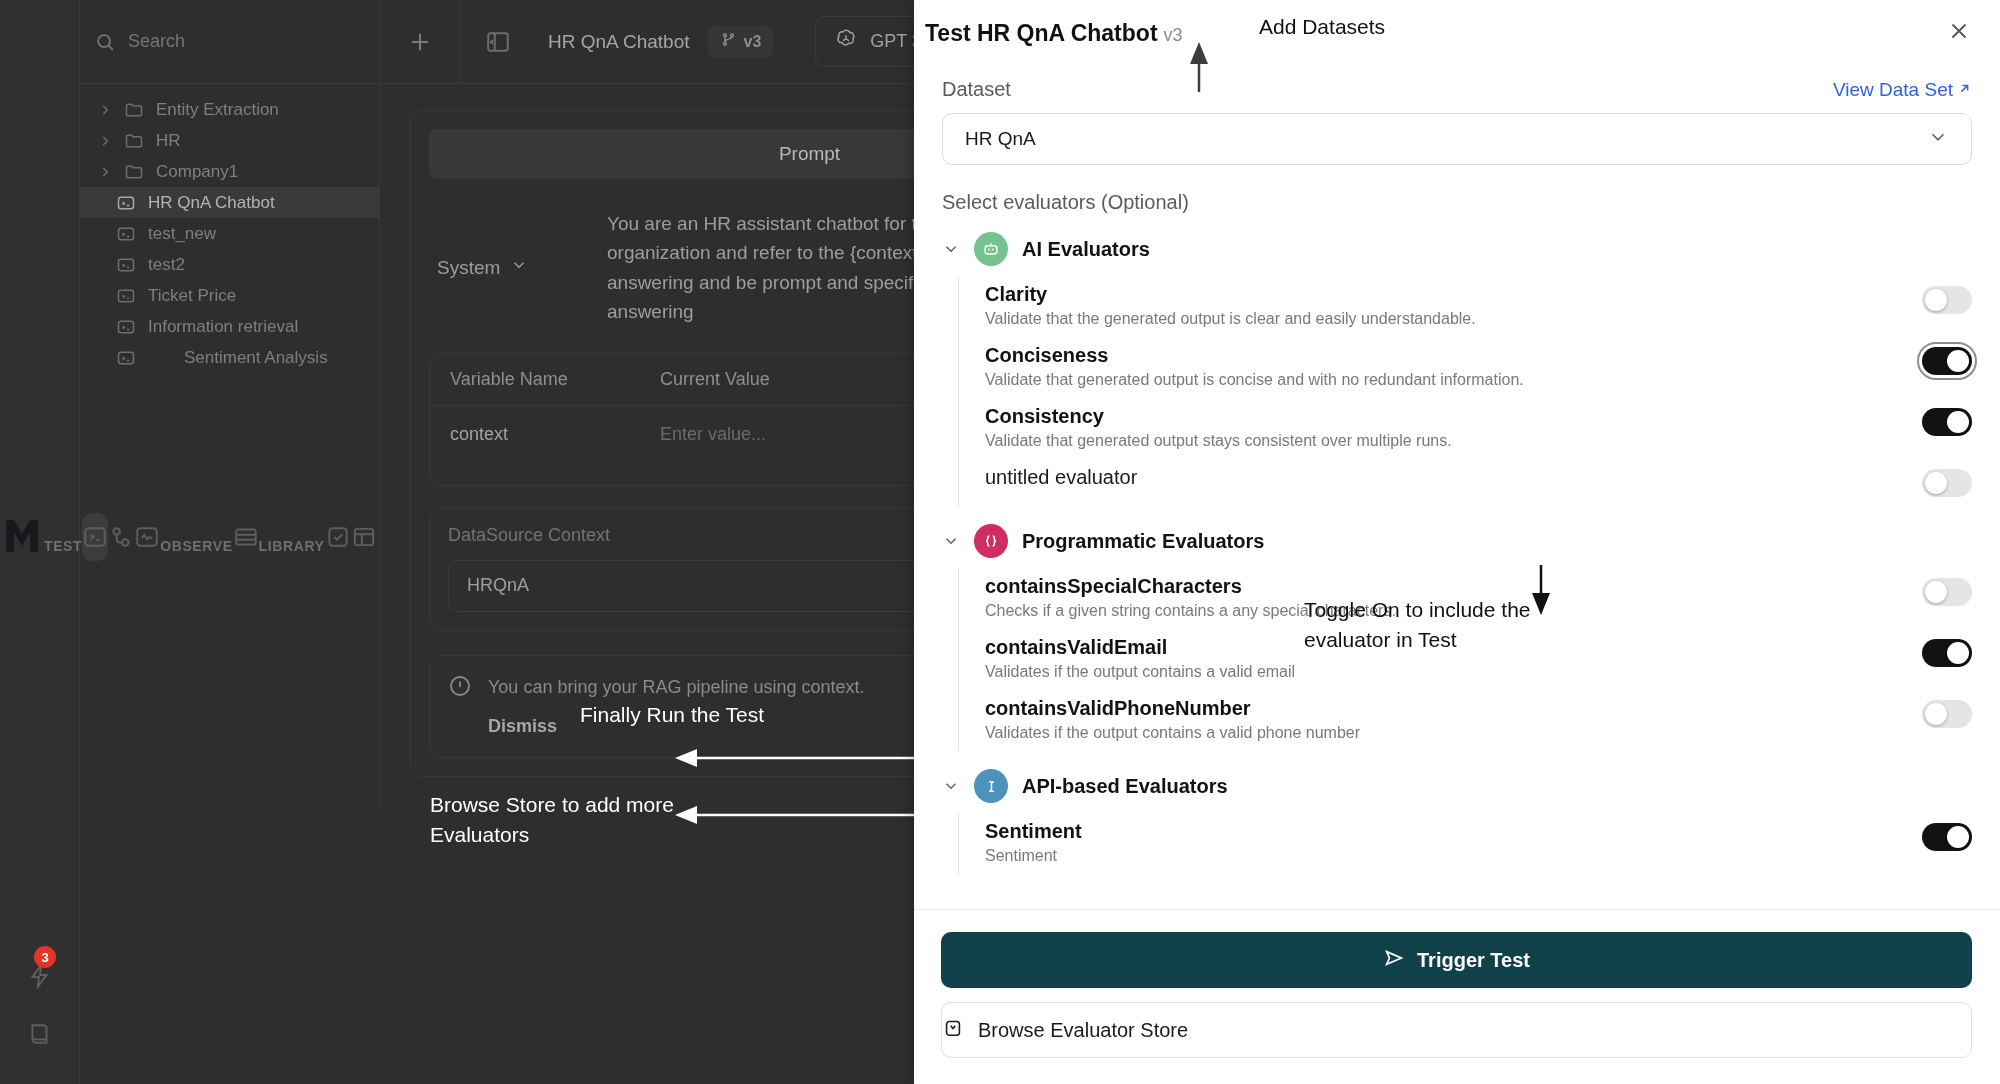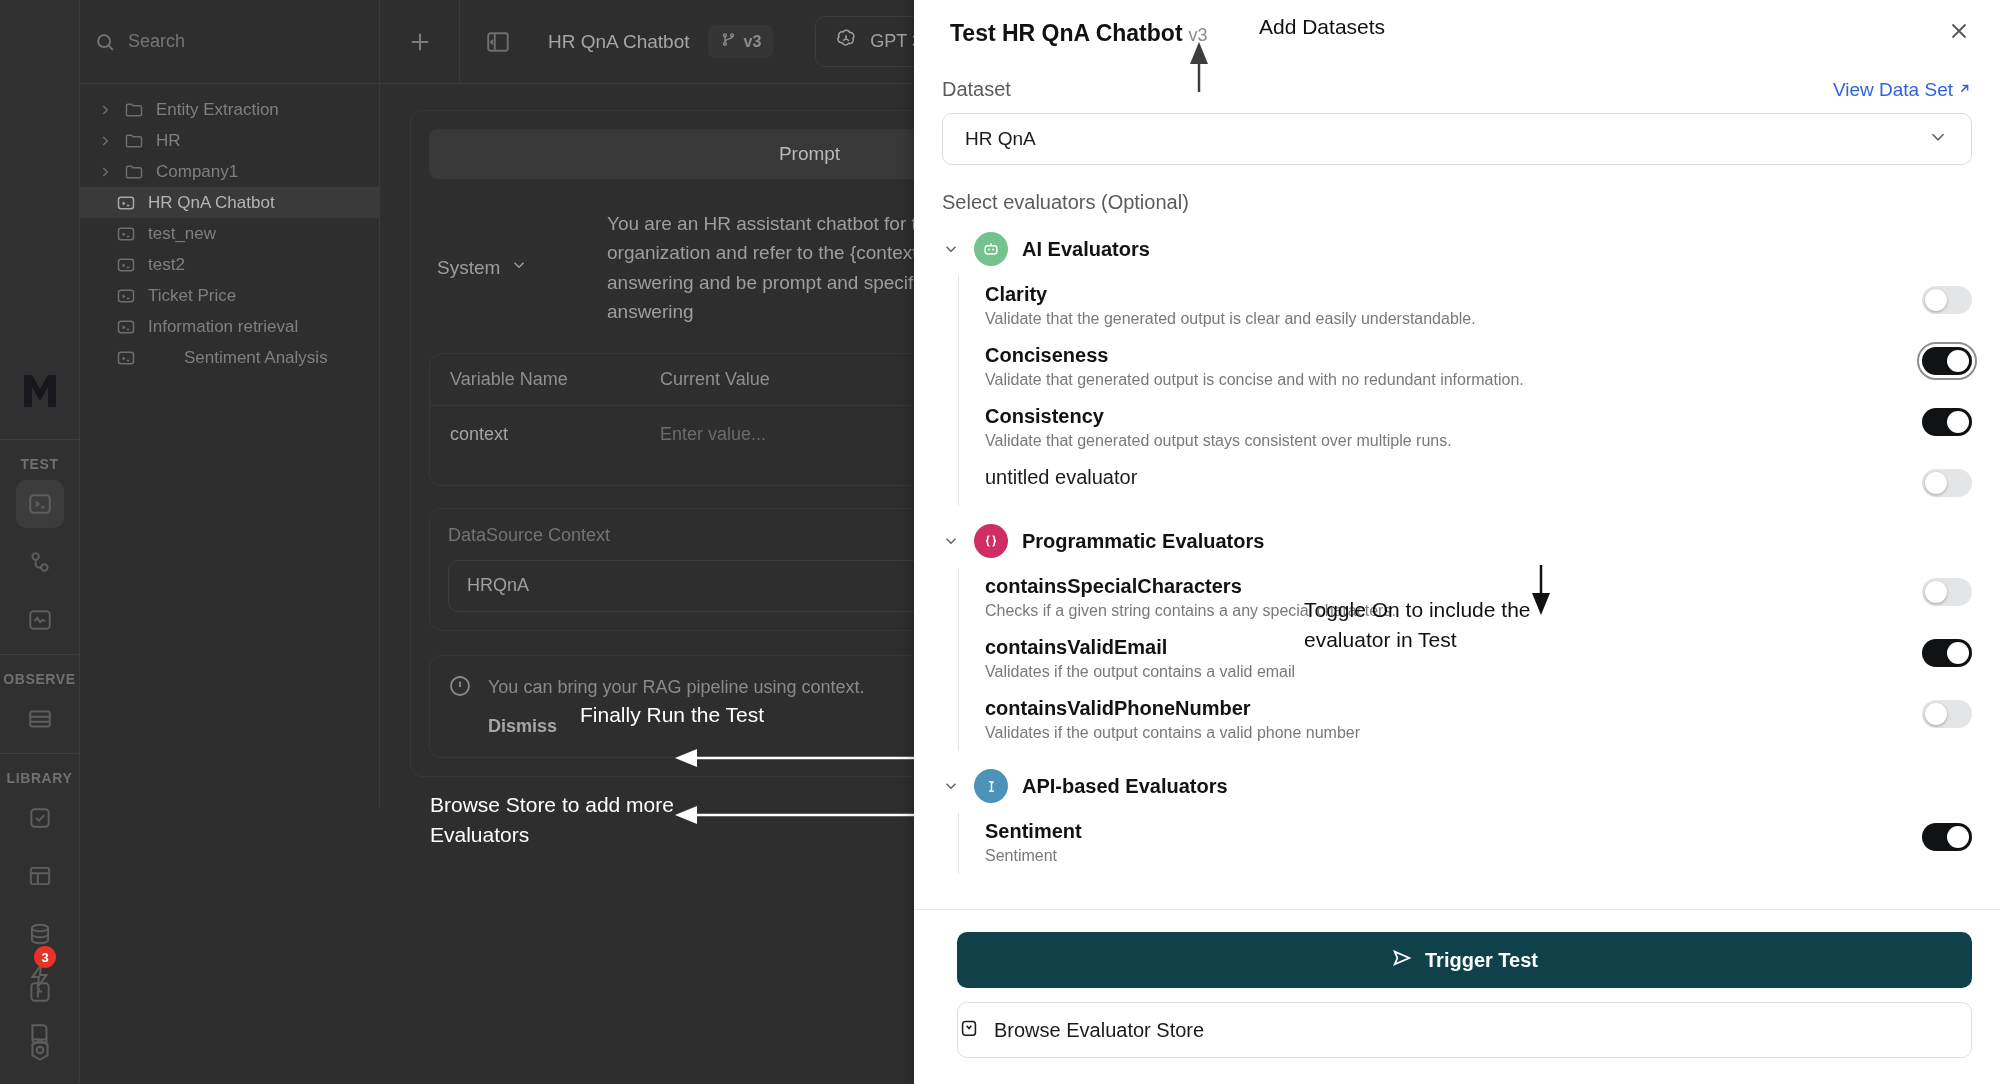--- a/index.html
+++ b/index.html
@@ -8,23 +8,22 @@
     font-family: "Liberation Sans", sans-serif;
     background: #2e2e2e;
     overflow: hidden;
   }
   .app { position: relative; width: 2000px; height: 1084px; display: flex; }
 
   
   .rail {
     width: 80px; flex: 0 0 80px; height: 1084px;
     background: #303030; border-right: 1px solid #3a3a3a;
-    display: flex; flex-direction: column; align-items: center;
+    display: flex; align-items: center;
     position: relative;
-    justify-content: flex-end;
   }
   .rail-logo { margin-top: 14px; margin-bottom: 22px; }
   .rail-sep { width: 100%; height: 1px; background: #3d3d3d; }
   .rail-group-label {
     font-size: 14px; letter-spacing: 0.6px; color: #6f6f6f;
     font-weight: 600; margin: 16px 0 8px 0; text-align: center; width: 100%;
   }
   .rail-btn {
     width: 48px; height: 48px; border-radius: 10px;
     display: flex; align-items: center; justify-content: center;
@@ -152,21 +151,21 @@
   .arrow-svg { position: absolute; }
 
   
   .drawer {
     position: absolute; right: 0; top: 0;
     width: 1086px; height: 1084px; background: #ffffff;
     display: flex; flex-direction: column;
     box-shadow: -2px 0 14px rgba(0,0,0,0.25);
   }
   .dr-head {
-    display: flex; align-items: center; padding: 18px 28px 8px 36px;
+    display: flex; align-items: center; padding: 18px 28px 8px 11px;
   }
   .dr-title { font-size: 23px; font-weight: 700; color: #111; }
   .dr-title .v { font-size: 18px; font-weight: 400; color: #8b8b8b; margin-left: 6px; }
   .dr-close { margin-left: auto; color: #555; cursor: pointer; }
   .dr-body { flex: 1; overflow: hidden; padding: 0 28px; }
 
   .dr-subrow { display: flex; align-items: flex-end; margin-top: 22px; }
   .dr-sublabel { font-size: 20px; color: #5b5b5b; }
   .dr-link { margin-left: auto; color: #3063e0; font-size: 19px; display: flex; align-items: center; gap: 4px; }
 
@@ -202,21 +201,21 @@
   .toggle .knob {
     position: absolute; top: 3px; left: 3px;
     width: 22px; height: 22px; border-radius: 50%; background: #fff;
     box-shadow: 0 1px 3px rgba(0,0,0,0.3);
   }
   .toggle.on { background: #111214; }
   .toggle.on .knob { left: auto; right: 3px; }
   .toggle.focus { outline: 2.5px solid #8e8e8e; outline-offset: 3px; border-radius: 14px; }
 
   .dr-foot {
-    border-top: 1px solid #e8e8e8; padding: 22px 28px 26px 43px;
+    border-top: 1px solid #e8e8e8; padding: 22px 28px 26px 27px;
     background: #fff;
   }
   .btn-primary {
     height: 56px; border-radius: 10px; background: #10414a; color: #fff;
     display: flex; align-items: center; justify-content: center; gap: 12px;
     font-size: 20px; font-weight: 600;
   }
   .btn-secondary {
     margin-top: 14px; height: 56px; border-radius: 10px;
     border: 1px solid #e0e0e0; background: #fff; color: #1b1b1b;

